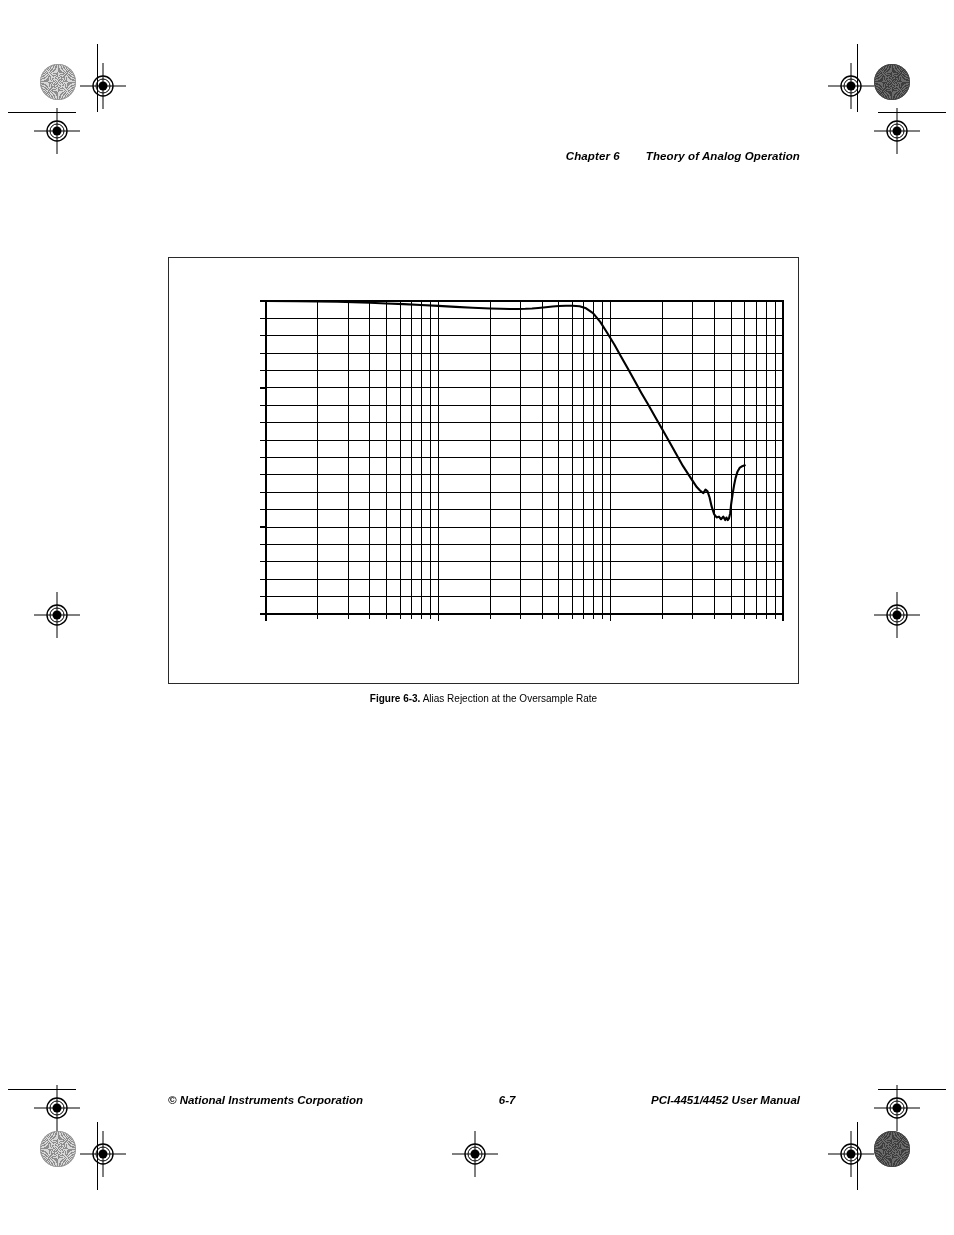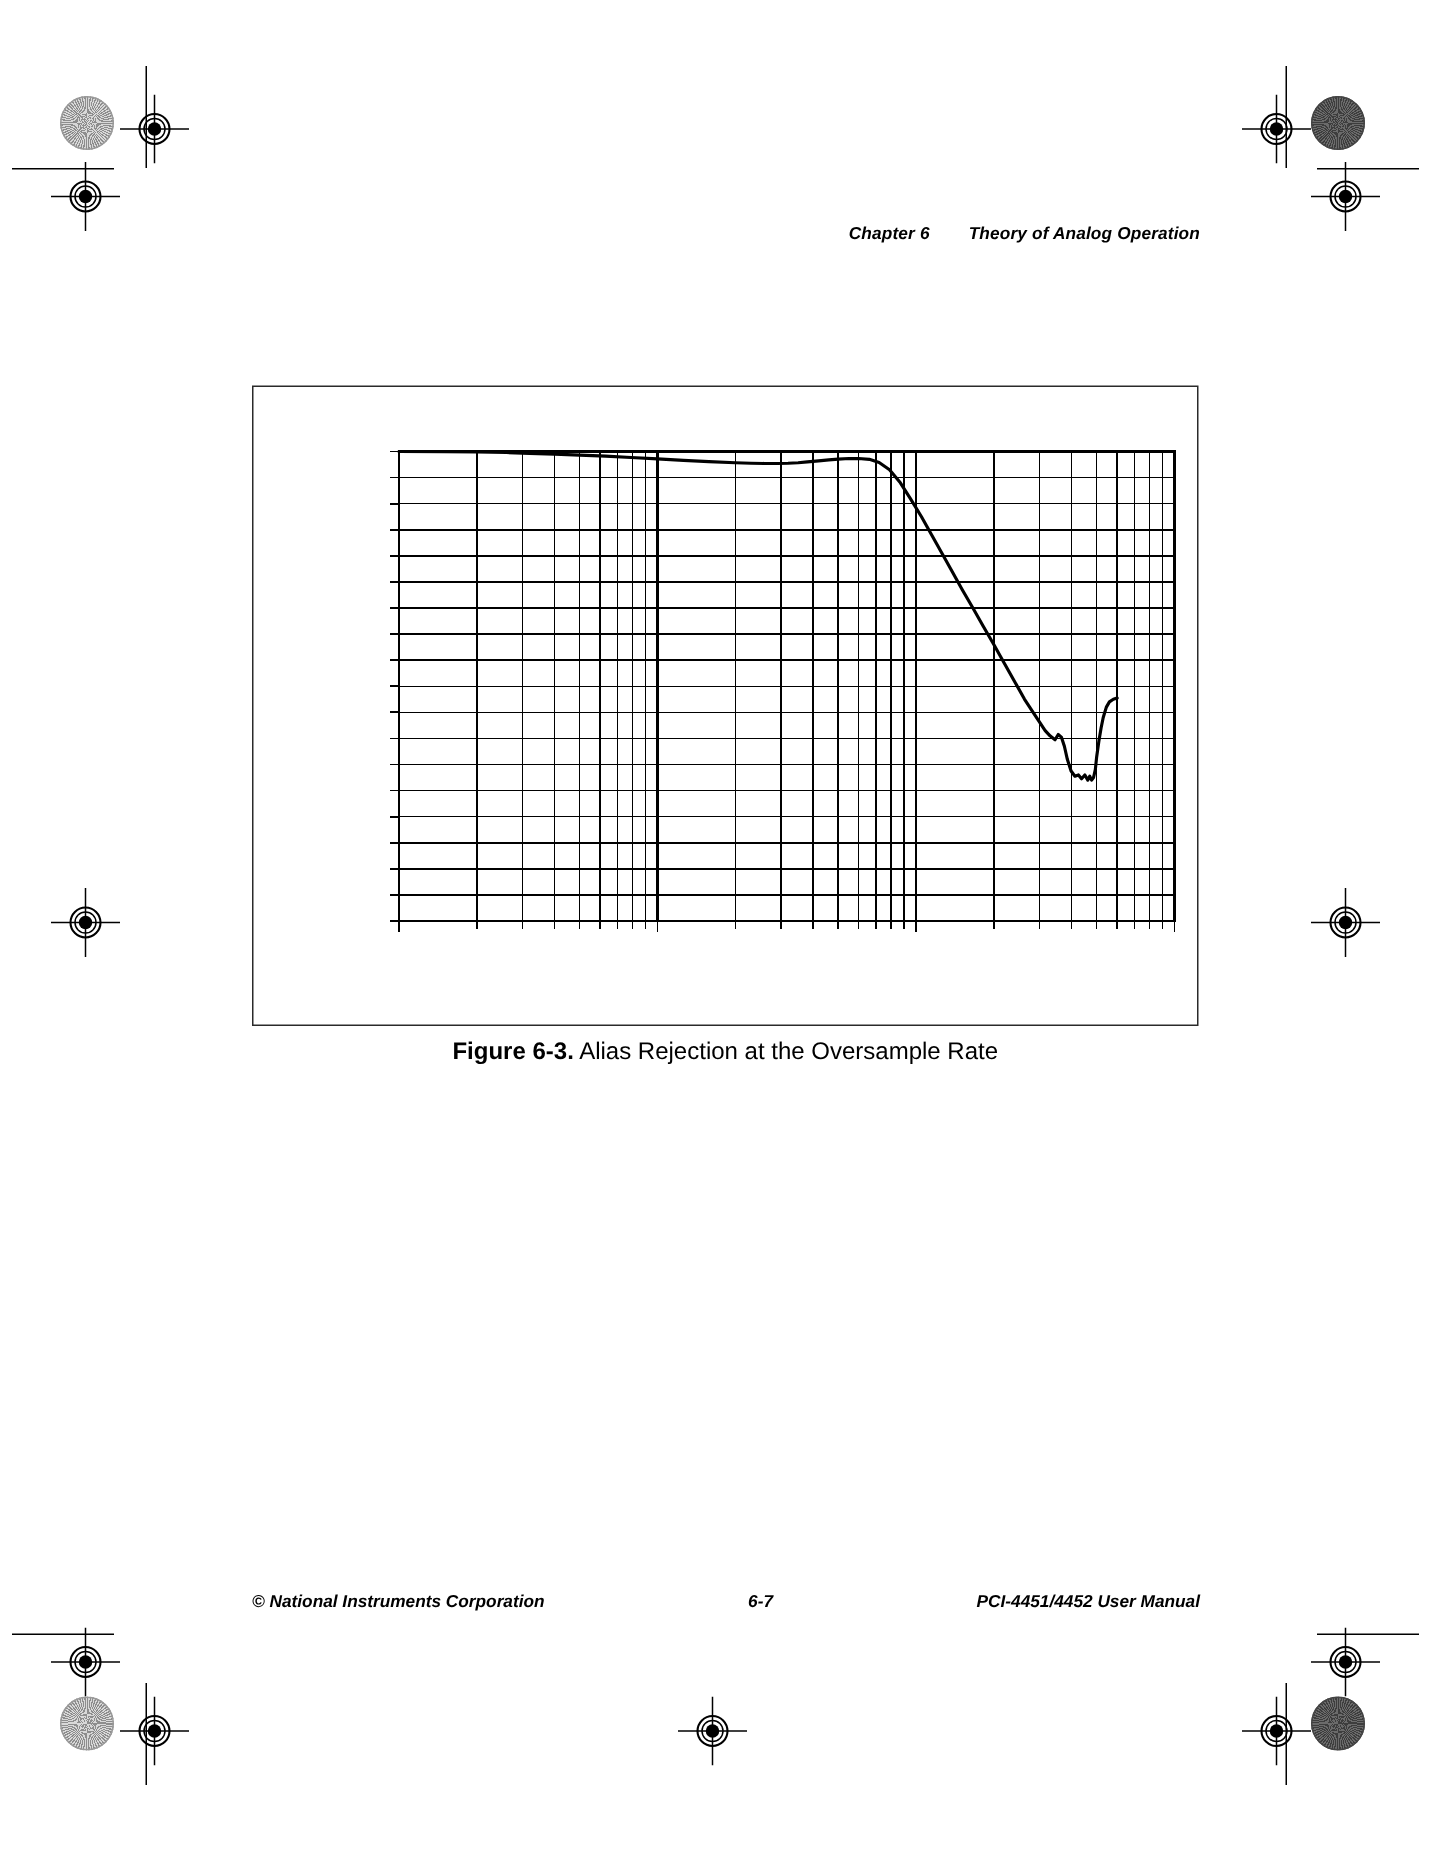--- a/index.html
+++ b/index.html
@@ -95,21 +95,21 @@
     height: 325px;
   }
   .plot-wrap svg { display: block; }
 
   .figure-caption {
     position: absolute;
     left: 168px;
     top: 693px;
     width: 631px;
     text-align: center;
-    font-size: 16px;
+    font-size: 10px;
     white-space: nowrap;
   }
   .figure-caption .fig-label {
     font-weight: bold;
   }
   .figure-caption .fig-title {
     font-weight: normal;
   }
 
   
@@ -120,21 +120,21 @@
     width: 632px;
     font-size: 11.5px;
     font-style: italic;
     font-weight: 600;
     display: flex;
     justify-content: space-between;
     align-items: baseline;
     white-space: nowrap;
   }
   .footer .left  { text-align: right; }
-  .footer .center{ text-align: center; }
+  .footer .center{ text-align: center; margin-top: 32px; }
   .footer .right { text-align: left; }
 </style>
 </head>
 <body>
 
 <div class="page">
 
   <div class="trim-line v" style="left:97px; top:44px; height:68px;"></div>
   <div class="trim-line h" style="left:8px; top:112px; width:68px;"></div>
   <div class="trim-line v" style="left:857px; top:44px; height:68px;"></div>

